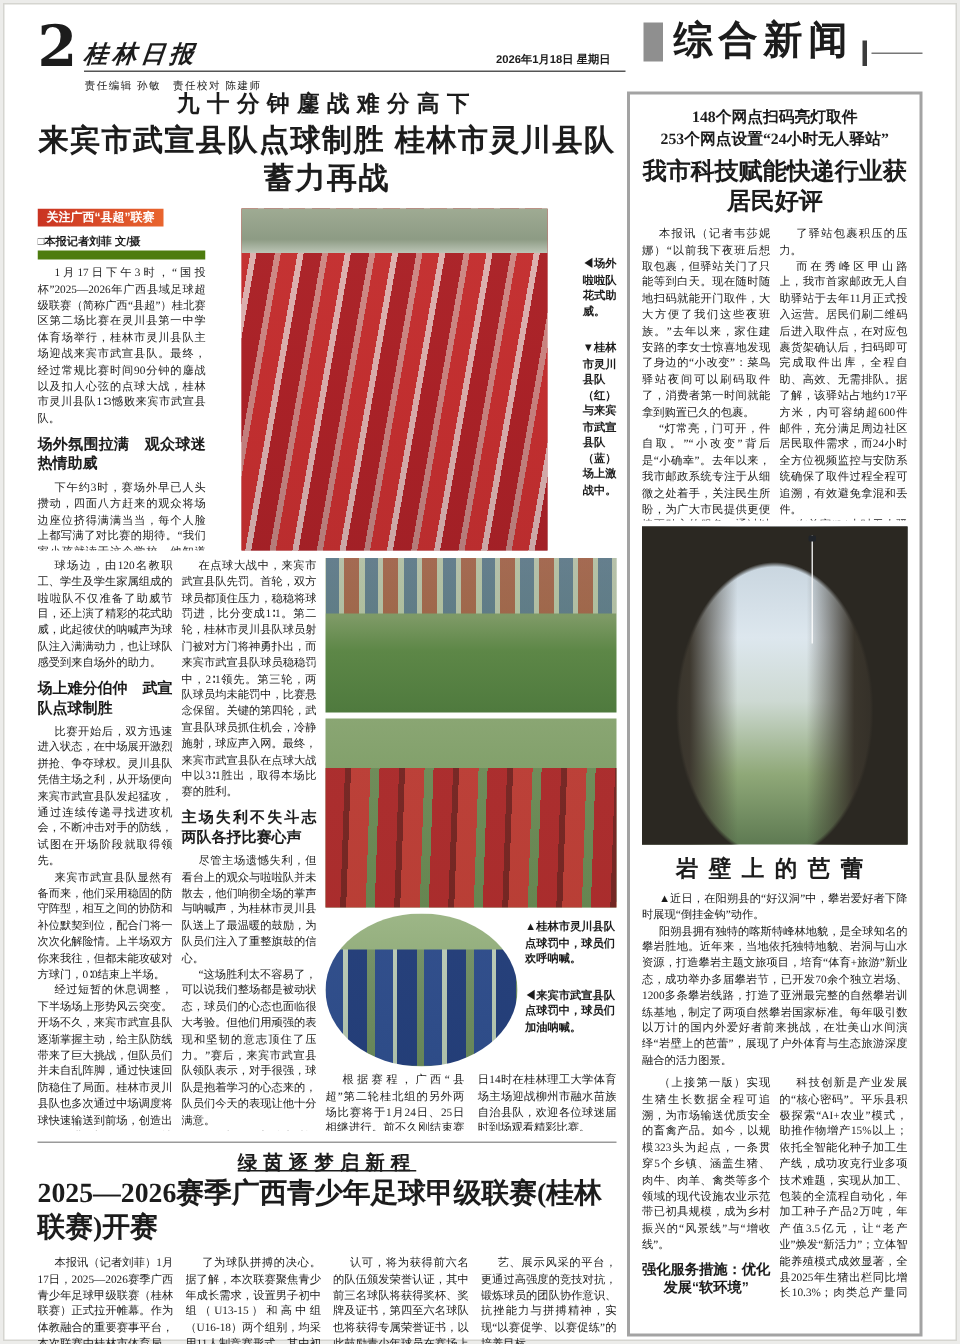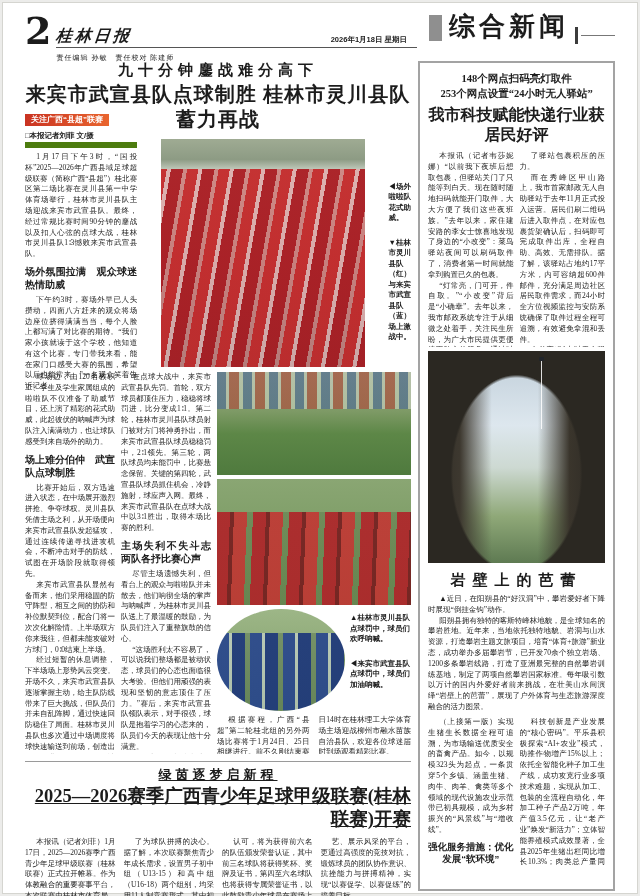--- a/index.html
+++ b/index.html
@@ -22,33 +22,33 @@
   .content{display:flex;gap:7px;margin-top:4px;}
   .left{width:386px;}
   .txt{font-size:7.5px;line-height:10.8px;text-align:justify;overflow:hidden;}
   .txt p{margin:0;text-indent:1.5em;}
   .subhead{font:bold 10px/13px "Liberation Sans",sans-serif;margin:5px 0 4px;text-indent:0;}
   .kicker{text-align:center;font:bold 15px/18px "Liberation Serif",serif;letter-spacing:5px;}
   .headline1{text-align:center;font:900 20px/25px "Liberation Sans",sans-serif;margin:3px 0 7px;letter-spacing:1px;}
   .badge{display:inline-block;background:linear-gradient(90deg,#c93322,#e9652e);color:#fff;
          font:bold 8px/12px "Liberation Sans",sans-serif;padding:0 6px;margin-bottom:4px;}
   .byline{font:bold 7.5px/12px "Liberation Sans",sans-serif;border-bottom:6px solid #4d7c0f;margin-bottom:4px;}
-  .row1{display:flex;gap:24px;height:228px;align-items:center;}
+  .row1{display:flex;gap:24px;height:228px;}
   .r1col{width:118px;}
   .row2{display:flex;gap:6px;height:382px;margin-top:5px;}
   .r2col{width:90px;}
   .photocol{flex:1;display:flex;flex-direction:column;gap:4px;}
   .caption{font:bold 7.5px/10.5px "Liberation Serif",serif;margin-bottom:14px;}
   .capcol{flex:1;padding-top:32px;}
   .ovalrow{display:flex;gap:5px;height:102px;}
   .ovalcaps{flex:1;padding-top:4px;}
   .closing{column-count:2;column-gap:9px;flex:1;}
   .hrule{border:none;border-top:1px solid #9a9a9a;margin:7px 0 5px;}
   .kicker2{text-align:center;font:bold 13px/16px "Liberation Serif",serif;letter-spacing:4px;text-decoration:underline;}
-  .headline2{text-align:right;font:900 18.5px/23px "Liberation Serif",serif;margin-top:2px;text-decoration:underline;}
+  .headline2{text-align:left;font:900 18.5px/23px "Liberation Serif",serif;margin-top:2px;}
   .bcols{display:flex;gap:8px;height:134px;margin-top:6px;}
   .bcol{flex:1;}
   
   .rightbox{flex:1;border:2px solid #a3a3a3;box-sizing:border-box;height:830px;padding:8px 8px 0;overflow:hidden;
             display:flex;flex-direction:column;}
   .rk{text-align:center;font:bold 10.5px/15px "Liberation Serif",serif;}
   .rheadline{text-align:center;font:900 16px/20px "Liberation Sans",sans-serif;margin:4px 0 6px;}
   .rbody{display:flex;gap:6px;height:196px;}
   .rcol{flex:1;}
   .ftitle{text-align:center;font:900 15px/24px "Liberation Serif",serif;letter-spacing:7px;margin-top:5px;}

